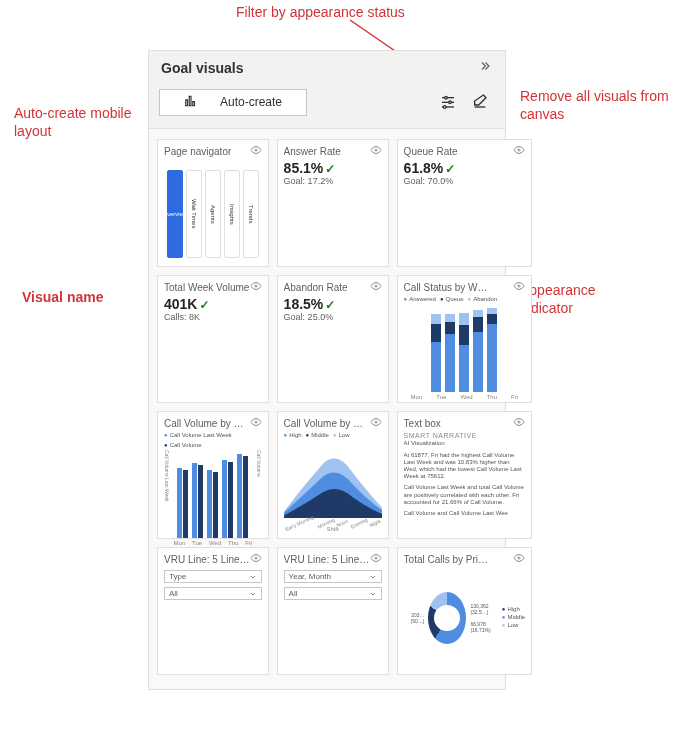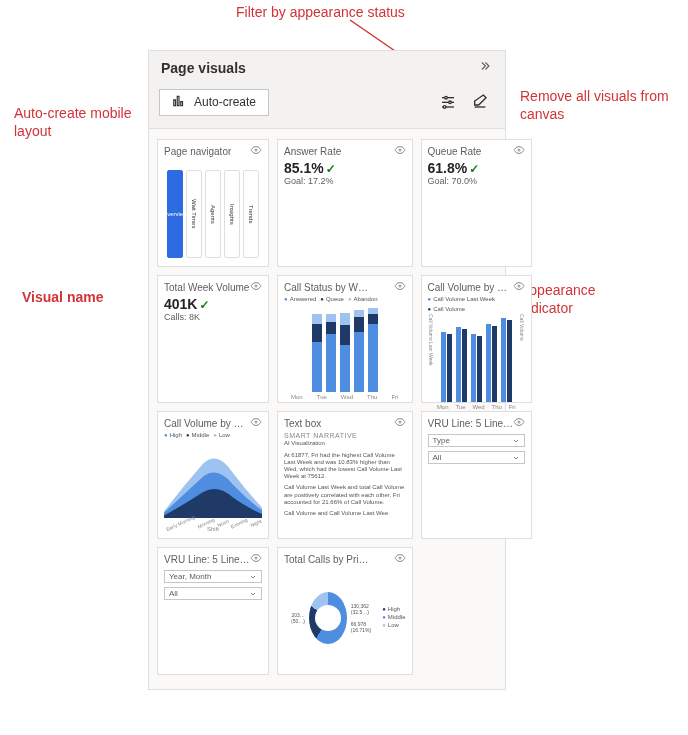--- a/index.html
+++ b/index.html
@@ -40,24 +40,24 @@
   .chev { width: 14px; height: 14px; display:inline-block; }
 
   .toolbar {
     display: flex;
     align-items: center;
     padding: 4px 10px 12px 10px;
   }
   .btn {
     display: inline-flex;
     align-items: center;
-    gap: 8px;
+    gap: 22px;
     border: 1px solid #c8c6c4;
     background: #fff;
-    padding: 4px 12px;
+    padding: 4px 24px;
     font-size: 12px;
     color: #323130;
   }
   .btn svg { width:14px; height:14px; }
   .spacer { flex: 1; }
   .icon-btn {
     width: 30px; height: 28px;
     border: 1px solid transparent;
     display: inline-flex; align-items:center; justify-content:center;
     margin-left: 2px;
@@ -157,21 +157,21 @@
 <div class="anno-box" style="left:472px; top:86px; width:30px; height:30px;"></div>
 <div class="anno-box" style="left:152px; top:283px; width:96px; height:22px;"></div>
 <div class="anno-box" style="left:480px; top:283px; width:26px; height:22px;"></div>
 
 <svg style="position:absolute; left:0; top:0; width:688px; height:735px; pointer-events:none;">
   <line x1="350" y1="20" x2="446" y2="86" stroke="#d13438" stroke-width="1.5"></line>
 </svg>
 
 <div class="panel">
   <div class="panel-header">
-    <span class="panel-title">Page visuals</span>
+    <span class="panel-title">Goal visuals</span>
     <span>
       <svg class="chev" viewBox="0 0 24 24" fill="none" stroke="#605e5c" stroke-width="2">
           <polyline points="11 6 17 12 11 18"></polyline>
           <polyline points="5 6 11 12 5 18"></polyline>
         </svg>
     </span>
   </div>
 
   <div class="toolbar">
     <button class="btn">
@@ -262,20 +262,31 @@
           <span><svg class="eye" viewBox="0 0 24 24" fill="none" stroke="#888" stroke-width="2">
               <path d="M2 12s4-7 10-7 10 7 10 7-4 7-10 7-10-7-10-7z"></path>
               <circle cx="12" cy="12" r="2"></circle>
             </svg></span>
         </div>
         <div class="kpi-val">401K<span class="check">✓</span></div>
         <div class="kpi-goal">Calls: 8K</div>
       </div>
       <div class="card">
         <div class="card-head">
+          <span class="card-title">Abandon Rate</span>
+          <span><svg class="eye" viewBox="0 0 24 24" fill="none" stroke="#888" stroke-width="2">
+              <path d="M2 12s4-7 10-7 10 7 10 7-4 7-10 7-10-7-10-7z"></path>
+              <circle cx="12" cy="12" r="2"></circle>
+            </svg></span>
+        </div>
+        <div class="kpi-val">18.5%<span class="check">✓</span></div>
+        <div class="kpi-goal">Goal: 25.0%</div>
+      </div>
+      <div class="card">
+        <div class="card-head">
           <span class="card-title">Call Status by W…</span>
           <span><svg class="eye" viewBox="0 0 24 24" fill="none" stroke="#888" stroke-width="2">
               <path d="M2 12s4-7 10-7 10 7 10 7-4 7-10 7-10-7-10-7z"></path>
               <circle cx="12" cy="12" r="2"></circle>
             </svg></span>
         </div>
         <div class="legend">
           <span class="b">Answered</span>
           <span class="d">Queue</span>
           <span class="l">Abandon</span>

